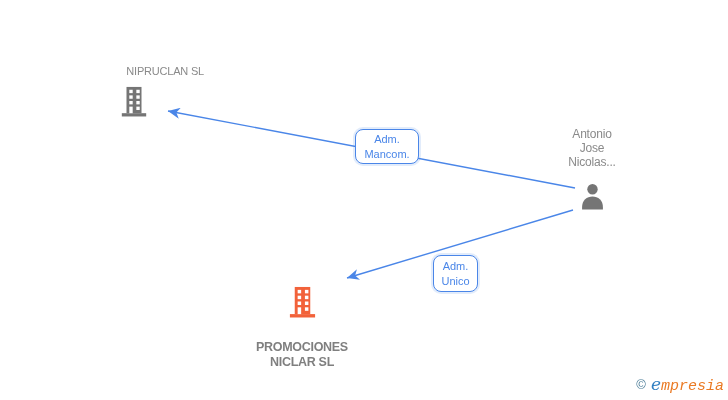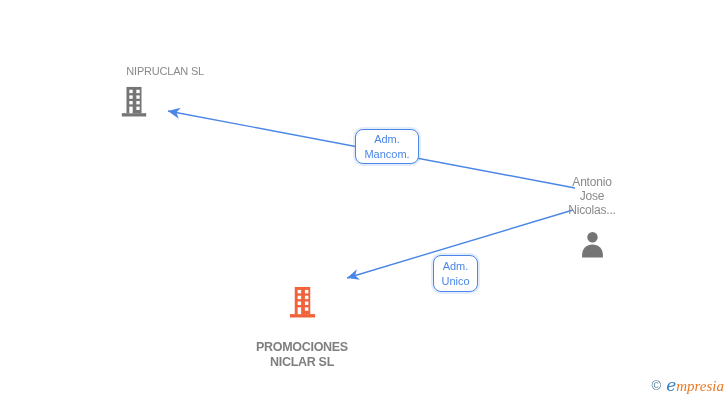--- a/index.html
+++ b/index.html
@@ -41,21 +41,21 @@
     line-height: 14px;
     letter-spacing: -0.2px;
   }
   .icon svg { display: block; margin: 0 auto; fill: var(--icon-gray, #757575); }
   .node.main .icon svg { fill: var(--highlight-orange, #f2623a); }
 
   .node-nipruclan { left: 64px; top: 64px; width: 140px; text-align: right; }
   .node-nipruclan .icon { margin-top: 7px; }
 
   .node-person { left: 552px; top: 127px; width: 80px; }
-  .node-person .node-label { font-size: 12px; line-height: 14px; margin-top: 48px; }
+  .node-person .node-label { font-size: 12px; line-height: 14px; }
   .node-person .node-label span { display: inline-block; width: 62px; }
   .node-person .icon { margin-top: 13px; }
 
   .node-promociones { left: 242px; top: 284px; width: 120px; }
   .node-promociones .node-label {
     margin-top: 21px;
     font-size: 12.5px;
     line-height: 15px;
     font-weight: bold;
     color: var(--text-gray-dark, #7f7f7f);
@@ -96,21 +96,21 @@
     vertical-align: 1px;
     margin-right: 5px;
   }
   .wm-first {
     font-family: "DejaVu Serif", serif;
     font-style: italic;
     font-size: 17px;
     color: var(--watermark-blue, #2f7ec1);
   }
   .wm-rest {
-    font-family: Liberation Serif, serif;
+    font-family: Liberation Mono, monospace;
     font-style: italic;
     font-size: 15px;
     color: var(--watermark-orange, #ea7a24);
   }
 </style>
 </head>
 <body>
 
 <div class="canvas">
 

